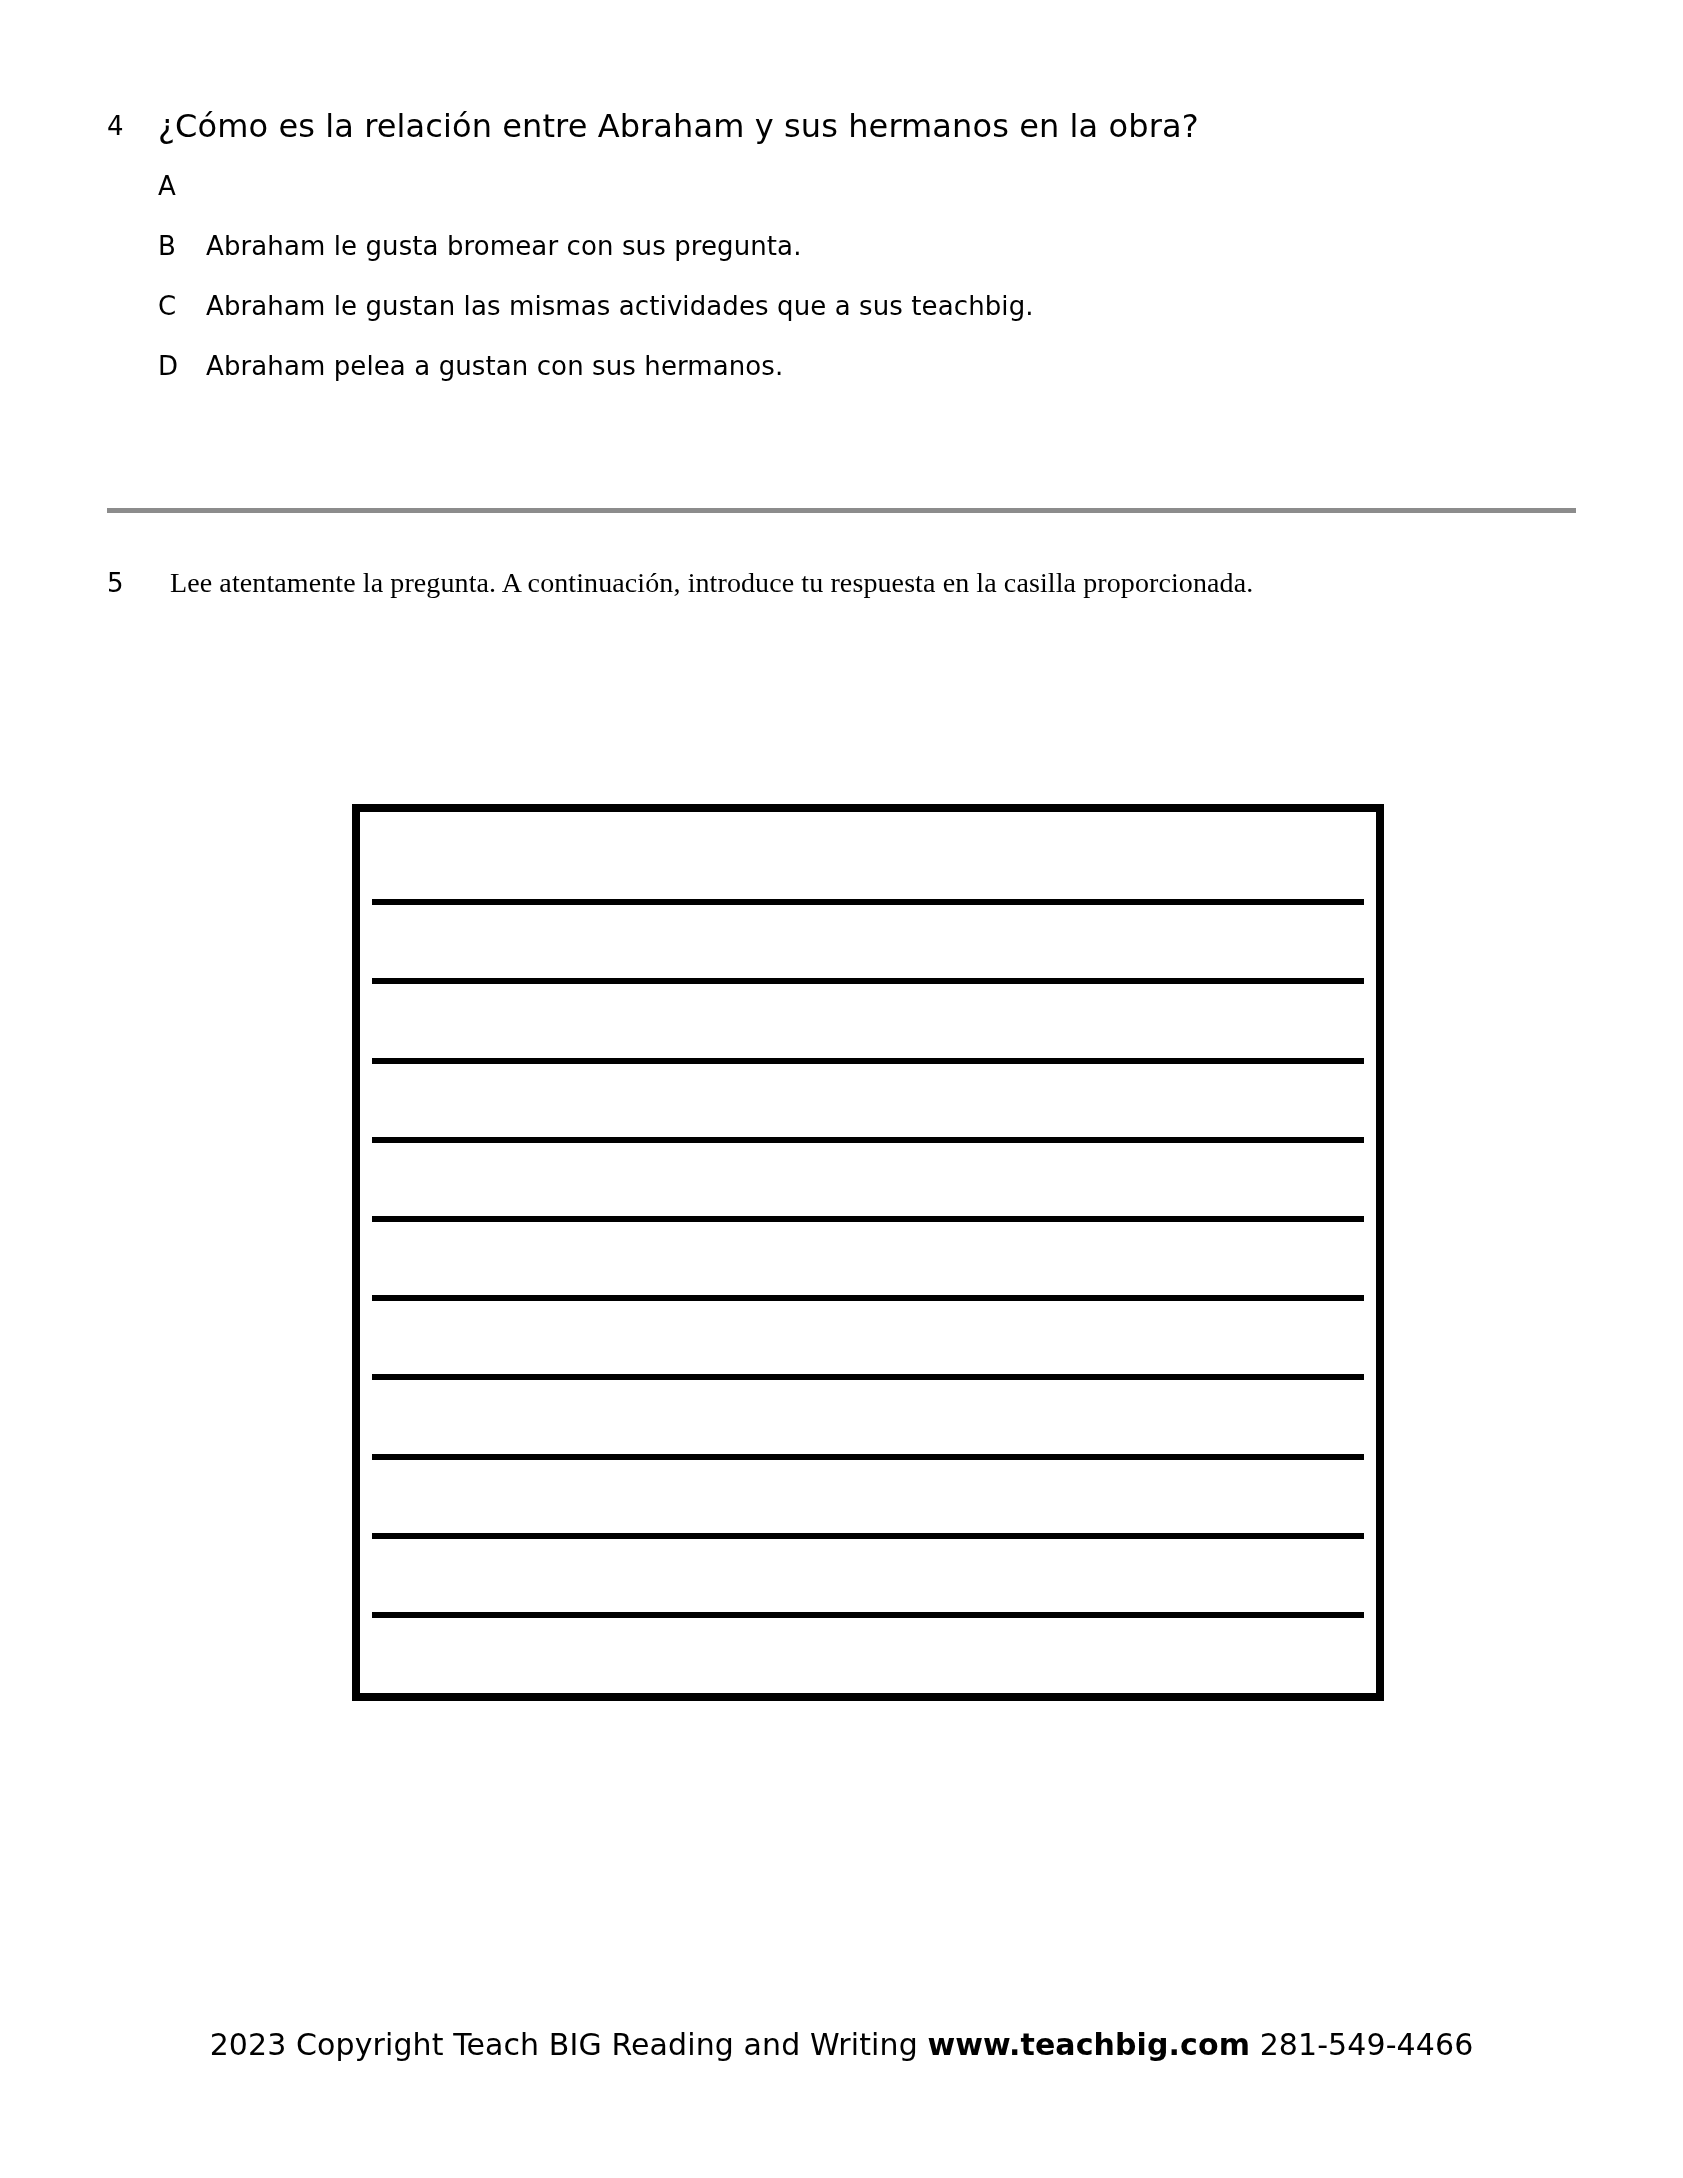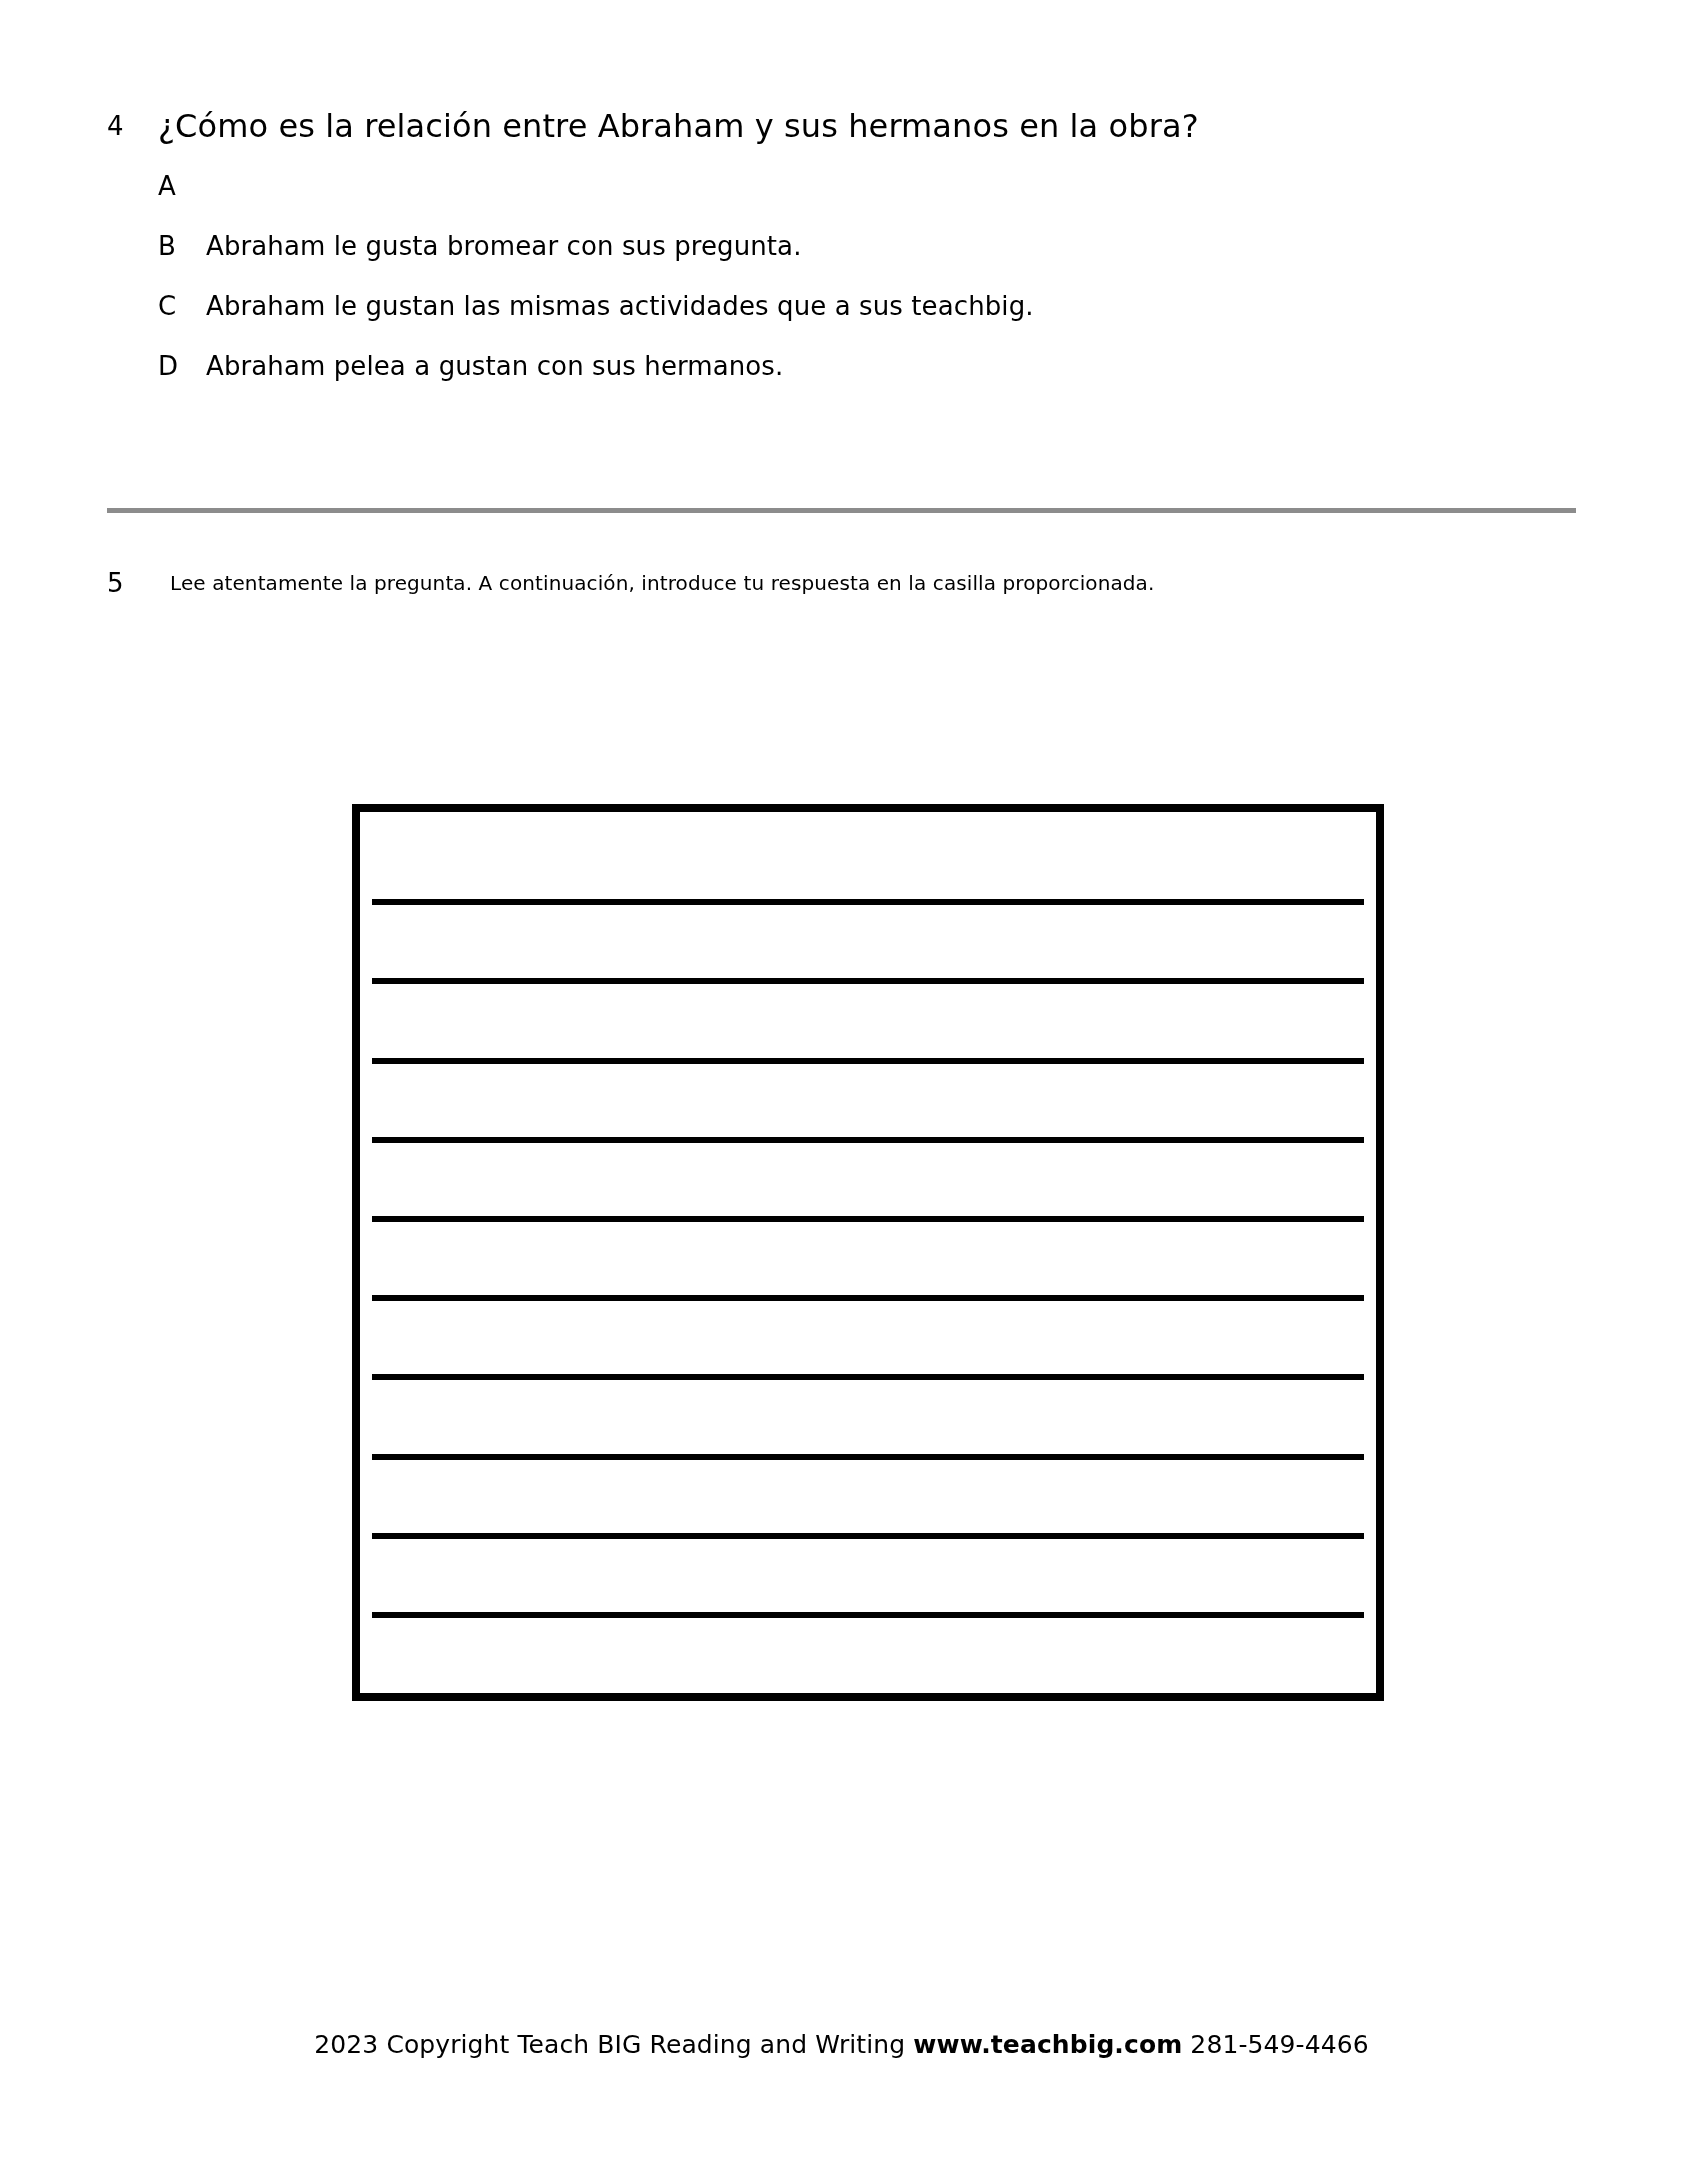--- a/index.html
+++ b/index.html
@@ -98,23 +98,24 @@
     flex: 0 0 63px;
     font-size: 26px;
     line-height: 42px;
   }
 
   .q5-body {
     width: 1418px;
   }
 
   .q5-instr {
-    font-size: 20px;
+    font-size: 28px;
     line-height: 42px;
     letter-spacing: 0.1px;
+    font-family: Liberation Serif, serif;
   }
 
   .q5-prompt {
     margin-top: 30px;
     font-size: 26px;
     line-height: 42px;
     letter-spacing: 0.1px;
   }
 
   
@@ -145,21 +146,21 @@
     background: #000000;
   }
 
   
   .footer {
     position: absolute;
     left: 0;
     top: 2026px;
     width: 1683px;
     text-align: center;
-    font-size: 25px;
+    font-size: 30px;
     line-height: 38px;
     letter-spacing: 0.1px;
   }
 
   .footer .strong {
     font-weight: bold;
   }
 </style>
 </head>
 <body>

